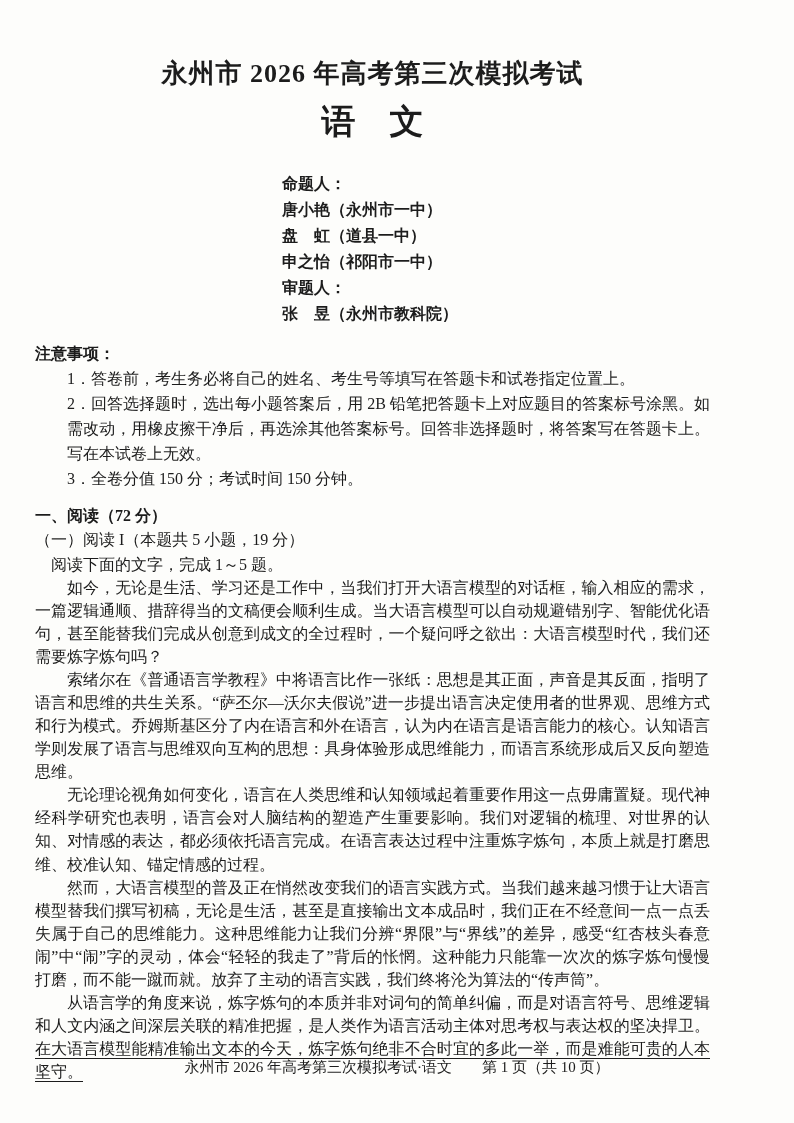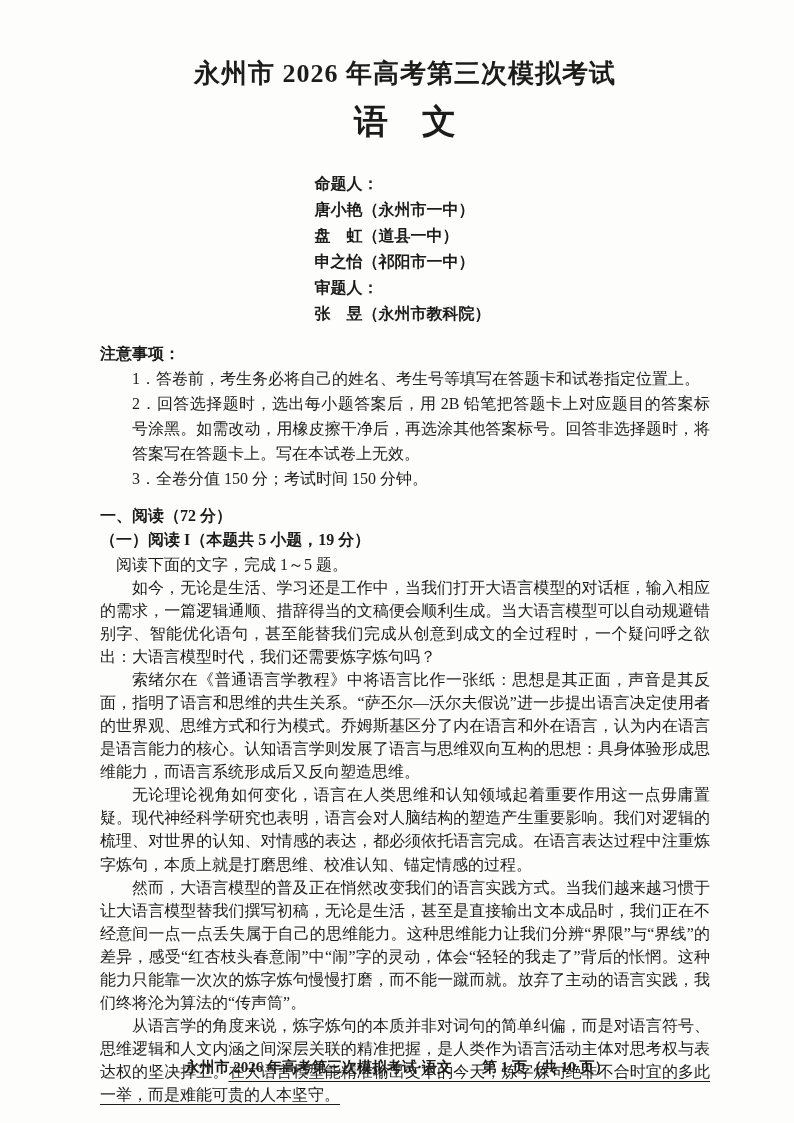--- a/index.html
+++ b/index.html
@@ -6,21 +6,21 @@
   html, body { background: #fdfdfb; }
   body {
     width: 794px; height: 1123px;
     font-family: "Liberation Serif", "DejaVu Serif", serif;
     color: #1c1c1c;
     overflow: hidden;
   }
   .page {
     position: relative;
     width: 794px; height: 1123px;
-    padding: 50px 84px 0 100px;
+    padding: 50px 84px 0 35px;
     background: #fdfdfb;
   }
   .exam-title {
     text-align: center;
     font-size: 26px;
     font-weight: bold;
     letter-spacing: 1px;
     margin-top: 6px;
   }
   .subject-title {
@@ -46,42 +46,41 @@
   .notice-items { margin-left: 2em; }
   .notice-items p { text-align: justify; }
   .section-heading {
     margin-top: 12px;
     font-size: 16px;
     font-weight: bold;
     line-height: 1.5;
   }
   .subsection-heading {
     font-size: 16px;
-    font-weight: bold;
+    font-weight: normal;
     line-height: 1.56;
   }
   .passage { font-size: 16px; line-height: 1.44; }
   .passage p {
     text-align: justify;
     text-indent: 2em;
   }
   .instruction { text-indent: 1em !important; }
   .underline {
     text-decoration: underline;
     text-underline-offset: 4px;
     text-decoration-thickness: 1px;
   }
   .footer {
     position: absolute;
     left: 0; right: 0;
     bottom: 46px;
     text-align: center;
     font-size: 15px;
     color: #1c1c1c;
-    font-weight: bold;
   }
 </style>
 </head>
 <body>
 
 <div class="page">
 
   <div class="exam-title">永州市 2026 年高考第三次模拟考试</div>
   <div class="subject-title">语　文</div>
 

